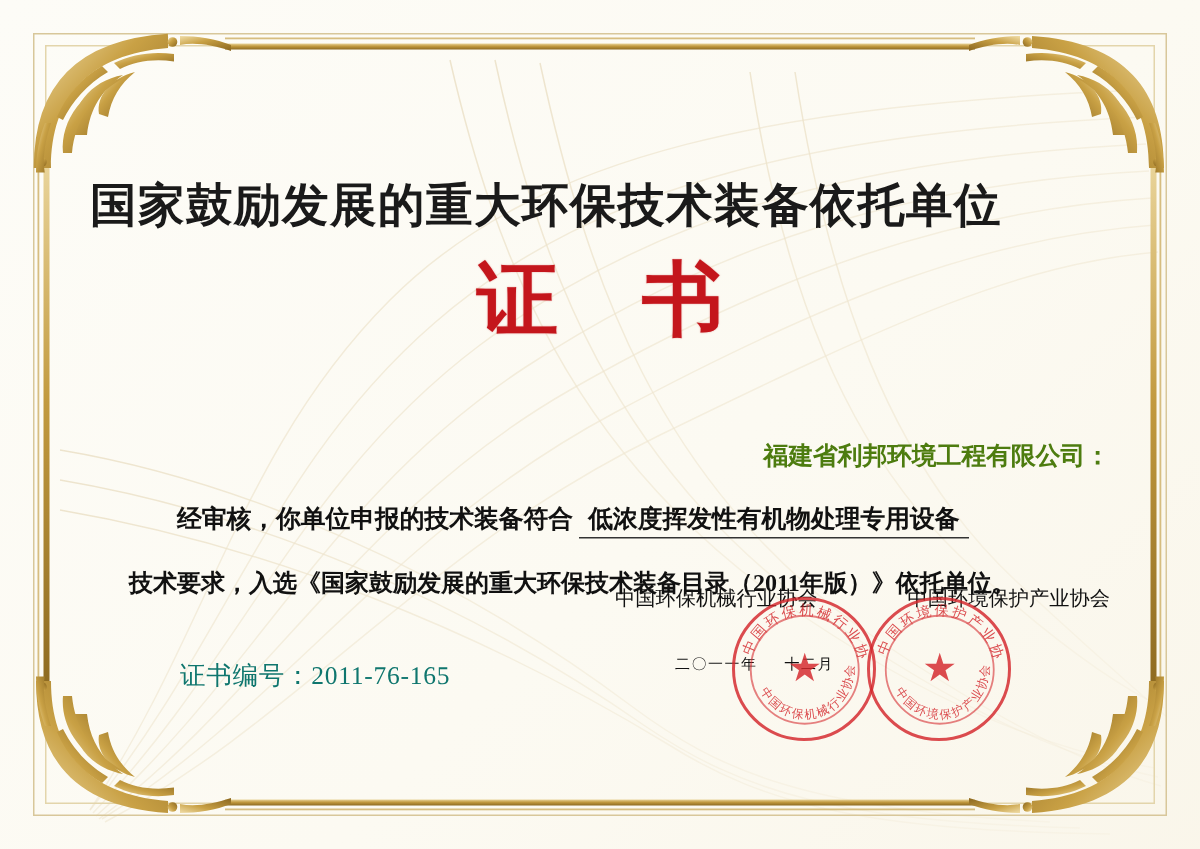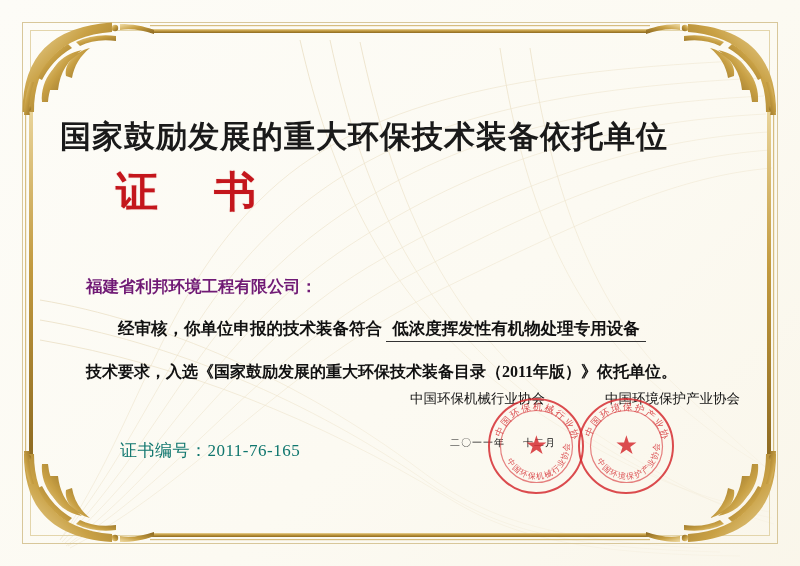--- a/index.html
+++ b/index.html
@@ -81,36 +81,38 @@
     text-align: left;
     font-size: 31px;
     font-weight: bold;
     letter-spacing: 1px;
     color: #1a1a1a;
     margin-top: 56px;
     font-family: "Liberation Serif", serif;
   }
 
   .title-zs {
+    text-align: center;
     margin-top: 6px;
     color: #c4161c;
-    font-size: 42px;
+    font-size: 54px;
     font-weight: bold;
     letter-spacing: 56px;
     text-indent: 56px;
     font-family: "Liberation Serif", serif;
     text-shadow: 0 0 1px rgba(196,22,28,0.5);
   }
 
   .recipient {
     margin-top: 56px;
     margin-left: 26px;
     font-size: 16.5px;
     font-weight: bold;
-    color: #701a75;
+    color: #4d7c0f;
+    text-align: right;
   }
 
   .body-line {
     margin-top: 20px;
     margin-left: 26px;
     font-size: 16.5px;
     font-weight: bold;
     color: #111;
     white-space: nowrap;
   }

